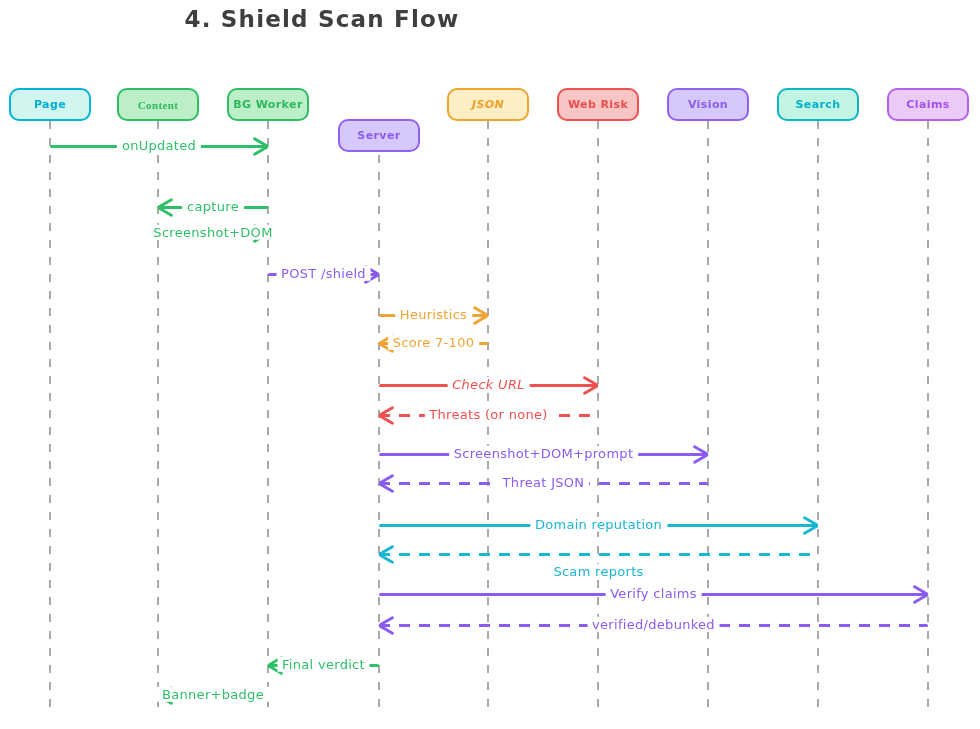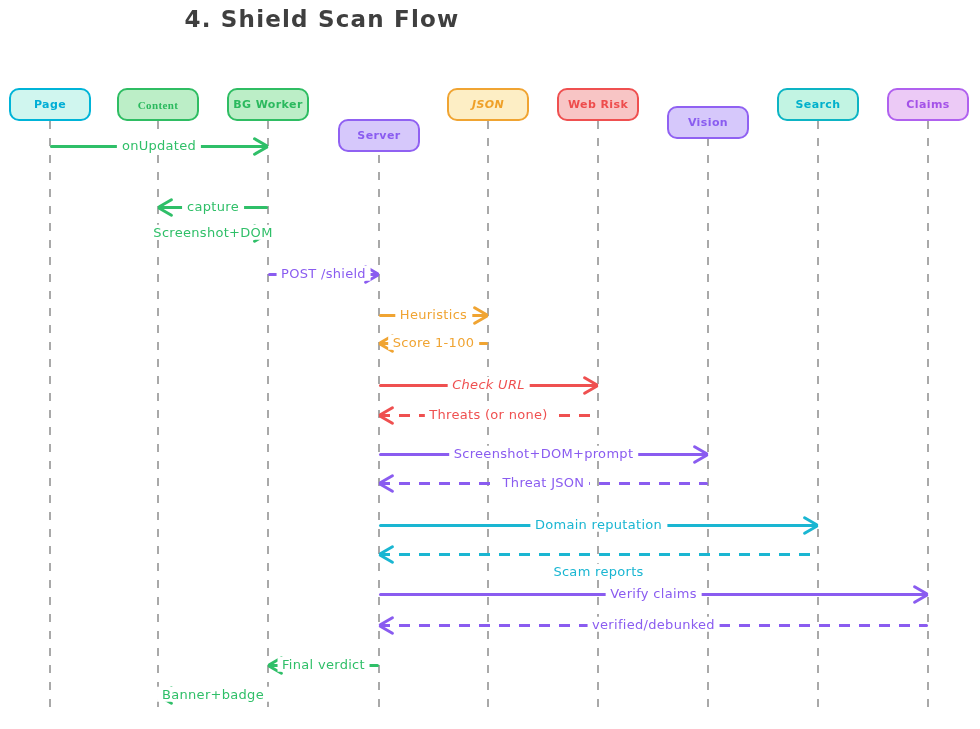--- a/index.html
+++ b/index.html
@@ -47,21 +47,21 @@
     </div>
     <div class="lifeline" style="left: 487px; top: 121px; height: 595px; background: repeating-linear-gradient(rgb(169, 169, 169) 0px, rgb(169, 169, 169) 8px, transparent 8px, transparent 17px);"></div>
     <div class="actor" style="left: 447px; top: 88px; width: 82px; height: 33px; border: 2.5px solid rgb(240, 164, 50); background: rgb(253, 238, 197); color: rgb(239, 160, 40); font-style: italic;">
       <span>JSON</span>
     </div>
     <div class="lifeline" style="left: 597px; top: 121px; height: 595px; background: repeating-linear-gradient(rgb(169, 169, 169) 0px, rgb(169, 169, 169) 8px, transparent 8px, transparent 17px);"></div>
     <div class="actor" style="left: 557px; top: 88px; width: 82px; height: 33px; border: 2.5px solid rgb(239, 80, 80); background: rgb(248, 197, 197); color: rgb(238, 77, 77);">
       <span>Web Risk</span>
     </div>
     <div class="lifeline" style="left: 707px; top: 121px; height: 595px; background: repeating-linear-gradient(rgb(169, 169, 169) 0px, rgb(169, 169, 169) 8px, transparent 8px, transparent 17px);"></div>
-    <div class="actor" style="left: 667px; top: 88px; width: 82px; height: 33px; border: 2.5px solid rgb(144, 97, 242); background: rgb(214, 200, 251); color: rgb(138, 92, 240); margin-top: 18px;">
+    <div class="actor" style="left: 667px; top: 88px; width: 82px; height: 33px; border: 2.5px solid rgb(144, 97, 242); background: rgb(214, 200, 251); color: rgb(138, 92, 240);">
       <span>Vision</span>
     </div>
     <div class="lifeline" style="left: 817px; top: 121px; height: 595px; background: repeating-linear-gradient(rgb(169, 169, 169) 0px, rgb(169, 169, 169) 8px, transparent 8px, transparent 17px);"></div>
     <div class="actor" style="left: 777px; top: 88px; width: 82px; height: 33px; border: 2.5px solid rgb(13, 180, 196); background: rgb(194, 244, 227); color: rgb(0, 176, 204);">
       <span>Search</span>
     </div>
     <div class="lifeline" style="left: 927px; top: 121px; height: 595px; background: repeating-linear-gradient(rgb(169, 169, 169) 0px, rgb(169, 169, 169) 8px, transparent 8px, transparent 17px);"></div>
     <div class="actor" style="left: 887px; top: 88px; width: 82px; height: 33px; border: 2.5px solid rgb(176, 97, 239); background: rgb(236, 202, 246); color: rgb(164, 82, 232);">
       <span>Claims</span>
     </div>
@@ -92,21 +92,21 @@
     <div class="msg" style="left: 379px; top: 315px; width: 109px;">
       <div class="mline" style="width: 109px; background: rgb(240, 164, 50);"></div>
       <div class="ah" style="background: rgb(240, 164, 50); top: -1.5px; right: 0px; transform-origin: 100% 50%; transform: rotate(-30deg);"></div>
       <div class="ah" style="background: rgb(240, 164, 50); top: -1.5px; right: 0px; transform-origin: 100% 50%; transform: rotate(30deg);"></div>
       <span class="mlabel" style="color: rgb(240, 164, 50);">Heuristics</span>
     </div>
     <div class="msg" style="left: 379px; top: 343px; width: 109px;">
       <div class="mline" style="width: 109px; background: repeating-linear-gradient(to right, rgb(240, 164, 50) 0px, rgb(240, 164, 50) 11px, transparent 11px, transparent 20px);"></div>
       <div class="ah" style="background: rgb(240, 164, 50); top: -1.5px; left: 0px; transform-origin: 0px 50%; transform: rotate(-30deg);"></div>
       <div class="ah" style="background: rgb(240, 164, 50); top: -1.5px; left: 0px; transform-origin: 0px 50%; transform: rotate(30deg);"></div>
-      <span class="mlabel" style="color: rgb(240, 164, 50);">Score 1-100</span>
+      <span class="mlabel" style="color: rgb(240, 164, 50);">Score 7-100</span>
     </div>
     <div class="msg" style="left: 379px; top: 385px; width: 219px;">
       <div class="mline" style="width: 219px; background: rgb(239, 80, 80);"></div>
       <div class="ah" style="background: rgb(239, 80, 80); top: -1.5px; right: 0px; transform-origin: 100% 50%; transform: rotate(-30deg);"></div>
       <div class="ah" style="background: rgb(239, 80, 80); top: -1.5px; right: 0px; transform-origin: 100% 50%; transform: rotate(30deg);"></div>
       <span class="mlabel" style="color: rgb(239, 80, 80); font-style: italic;">Check URL</span>
     </div>
     <div class="msg" style="left: 379px; top: 415px; width: 219px;">
       <div class="mline" style="width: 219px; background: repeating-linear-gradient(to right, rgb(239, 80, 80) 0px, rgb(239, 80, 80) 11px, transparent 11px, transparent 20px);"></div>
       <div class="ah" style="background: rgb(239, 80, 80); top: -1.5px; left: 0px; transform-origin: 0px 50%; transform: rotate(-30deg);"></div>

